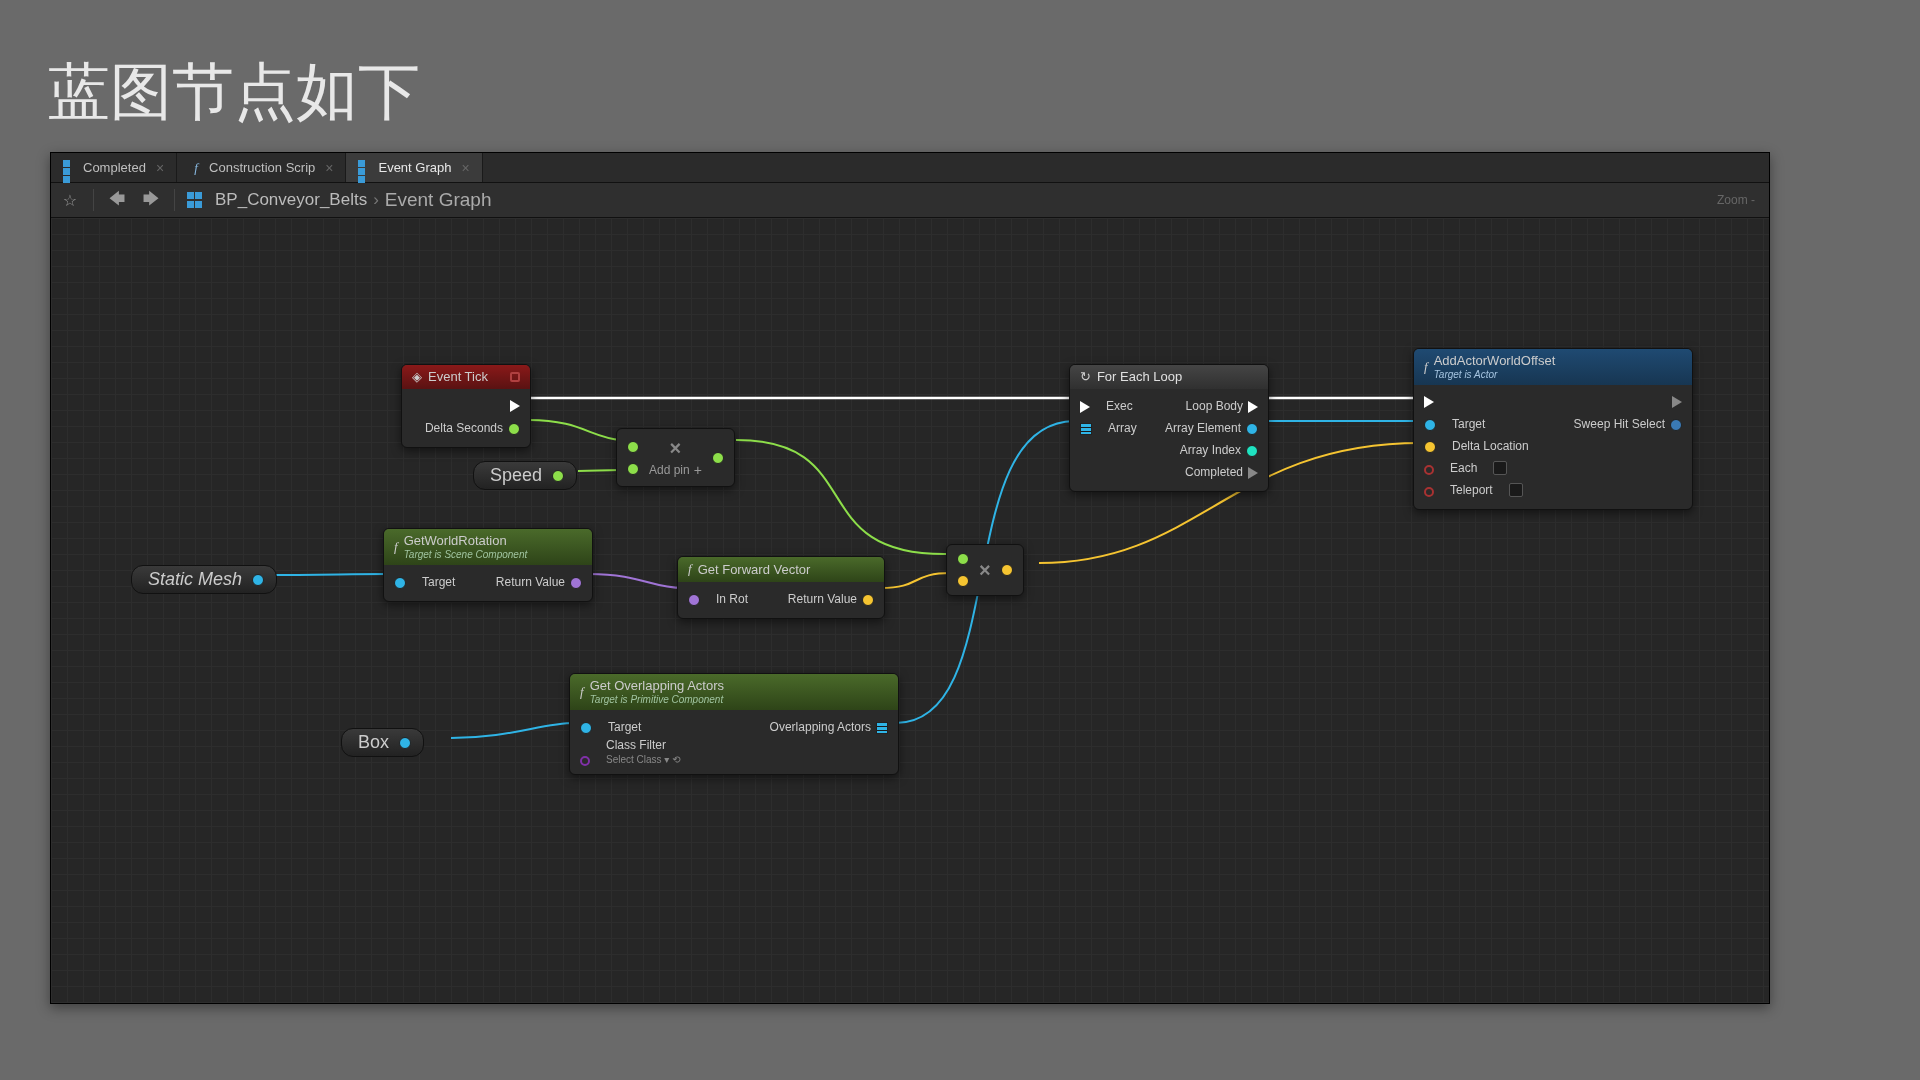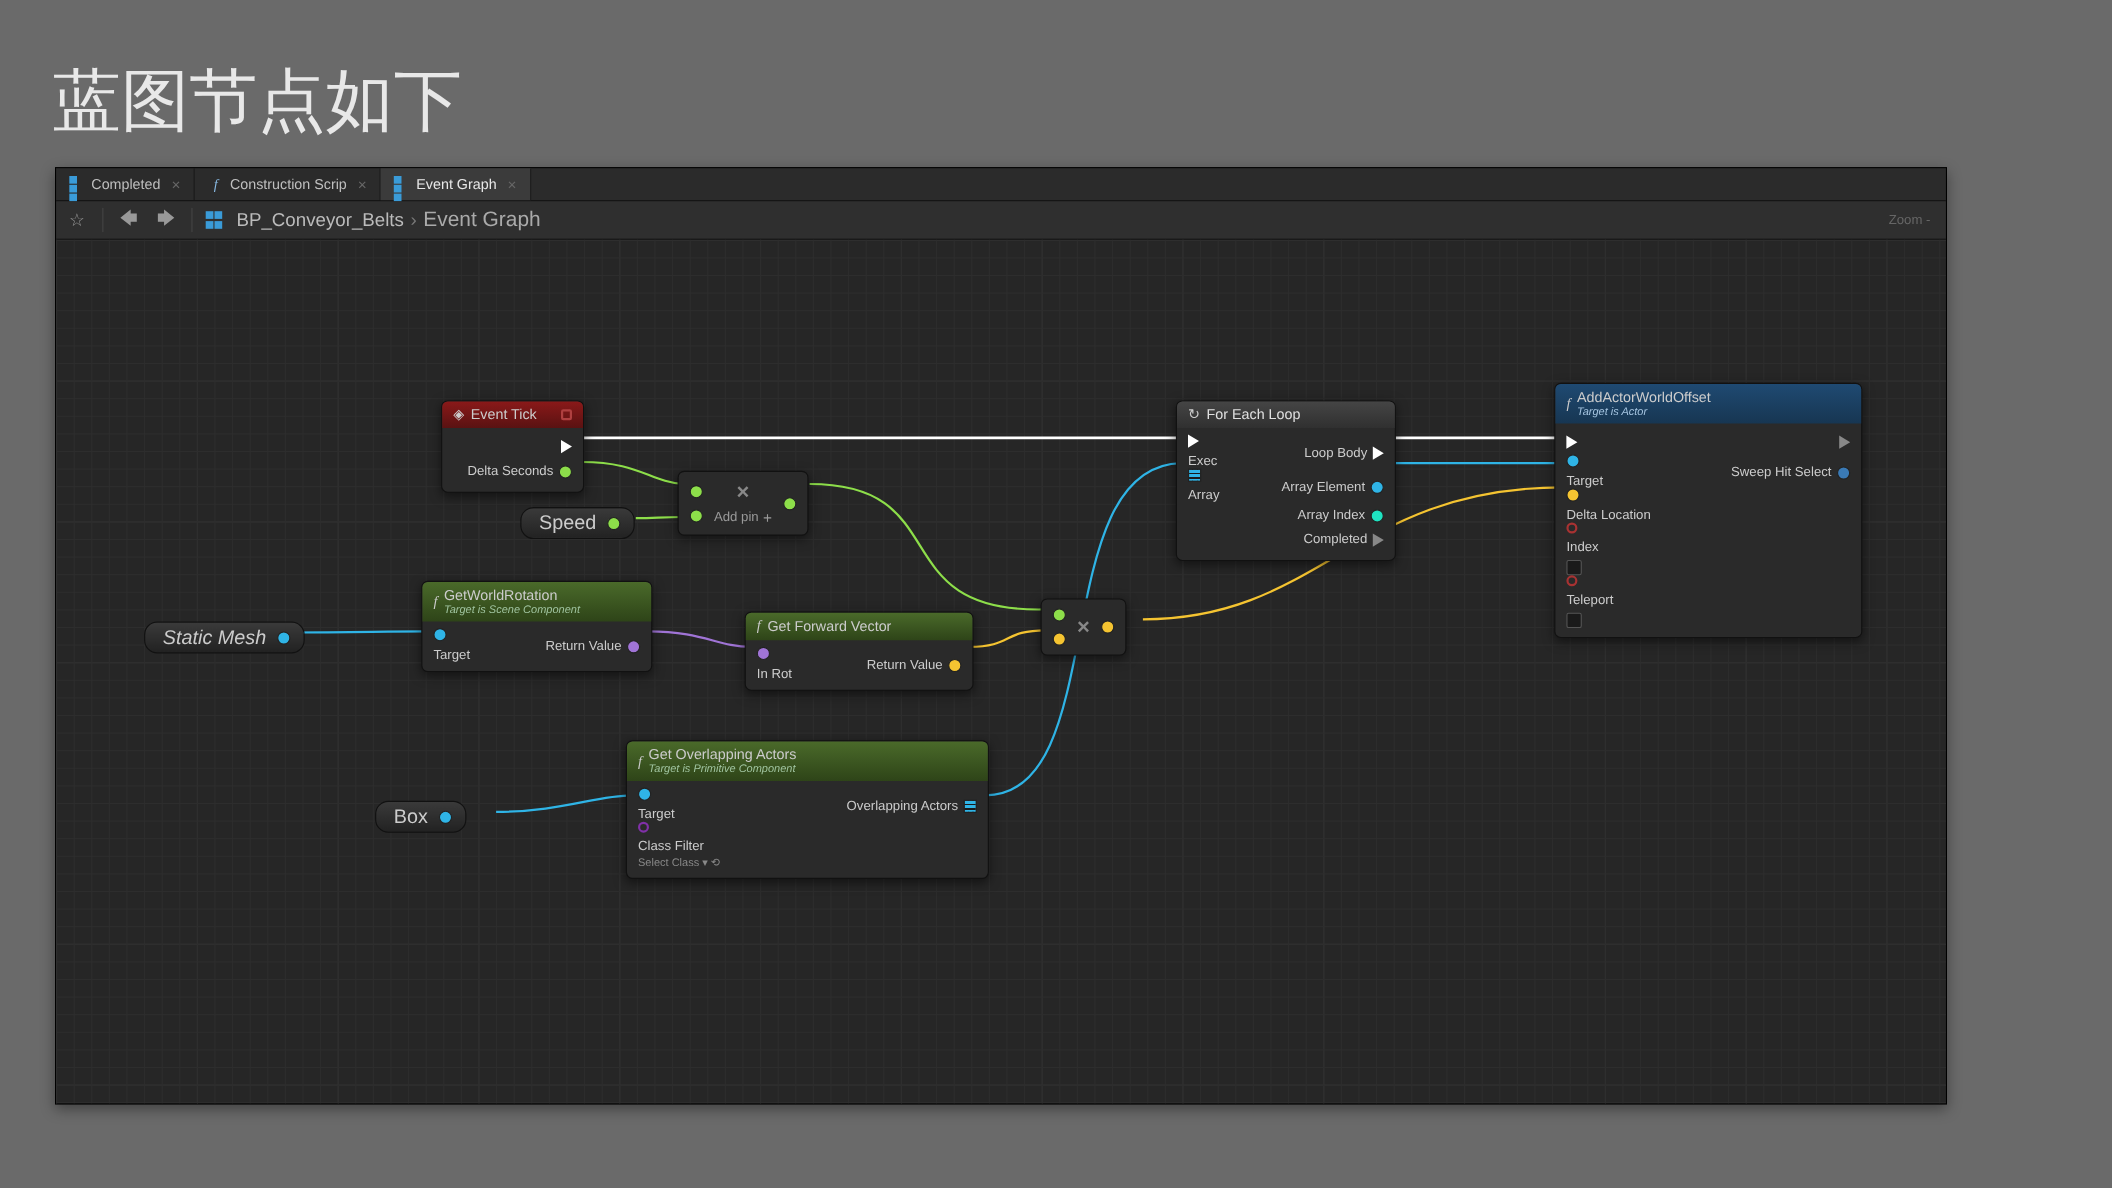--- a/index.html
+++ b/index.html
@@ -30,21 +30,21 @@
   svg.wires { position:absolute; top:0; left:0; width:100%; height:100%; }
   .node { position:absolute; background:#2a2a2a; border:1px solid #111; border-radius:6px; box-shadow:0 3px 10px rgba(0,0,0,.5); font-size:12px; color:#ccc; }
   .node .hdr { padding:4px 10px 5px; border-radius:5px 5px 0 0; display:flex; align-items:center; gap:6px; font-size:13px; }
   .hdr-red { background:linear-gradient(#8a1919,#5a1212); }
   .hdr-green { background:linear-gradient(#4a6a2a,#2e4418); }
   .hdr-gray { background:linear-gradient(#454545,#303030); }
   .hdr-blue { background:linear-gradient(#1f4a72,#173652); }
   .node .sub { font-size:10px; font-style:italic; color:#a0c4a0; display:block; margin-top:1px; }
   .node .body { padding:6px 10px 8px; }
   .row { display:flex; justify-content:space-between; align-items:center; min-height:22px; }
-  .pin-l { display:flex; align-items:flex-start; gap:5px;flex-direction:column; }
+  .pin-l { display:flex; align-items:flex-end; gap:16px; }
   .pin-r { display:flex; align-items:flex-end; gap:5px; flex-direction:row-reverse; }
   .pin { width:12px; height:12px; border-radius:50%; border:1px solid #222; flex-shrink:0; }
   .pin.exec { width:0; height:0; border-radius:0; border:none; border-top:6px solid transparent; border-bottom:6px solid transparent; border-left:10px solid #fff; }
   .pin.exec.hollow { border-left-color:#888; }
   .pin.float { background:#8dde4a; }
   .pin.obj { background:#2fb4e6; }
   .pin.rot { background:#a074d6; }
   .pin.vec { background:#f5c431; }
   .pin.int { background:#1fe3c1; }
   .pin.bool { background:transparent; border:2px solid #a83232; width:10px; height:10px; }
@@ -370,21 +370,21 @@
         <div class="row">
           <span class="pin-l">
               <span class="pin vec"></span>
               <span>Delta Location</span>
             </span>
           <span></span>
         </div>
         <div class="row">
           <span class="pin-l">
               <span class="pin bool"></span>
-              <span>Index</span> 
+              <span>Each</span> 
               <span class="checkbox"></span>
             </span>
           <span></span>
         </div>
         <div class="row">
           <span class="pin-l">
               <span class="pin bool"></span>
               <span>Teleport</span> 
               <span class="checkbox"></span>
             </span>

